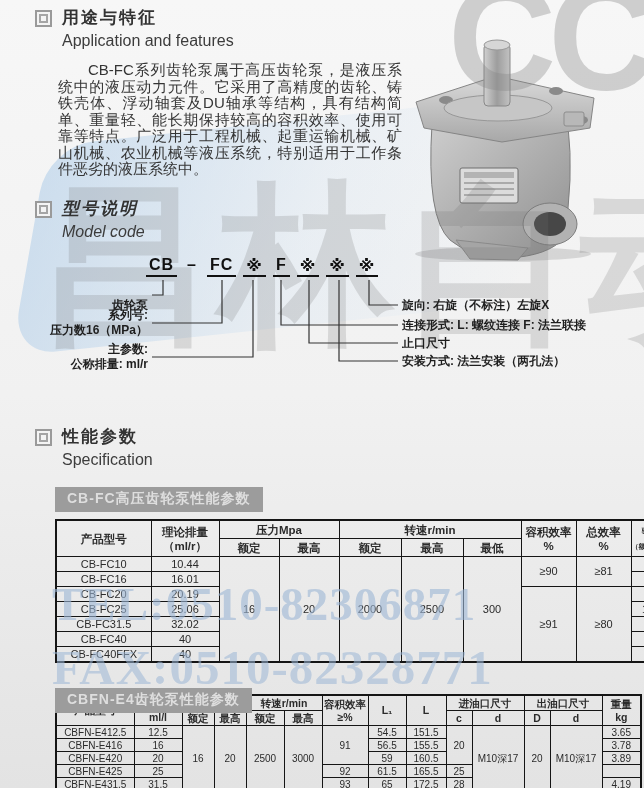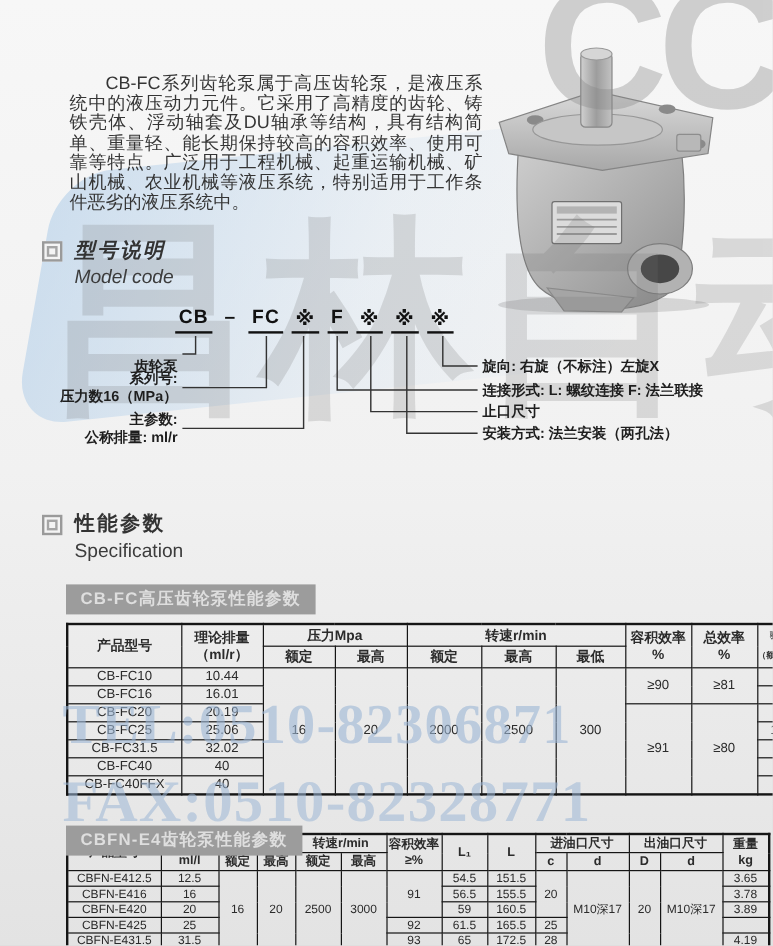--- a/index.html
+++ b/index.html
@@ -73,20 +73,29 @@
 <body>
 
 <div class="page">
 
   <div class="wm" id="wm-wash"></div>
   <div class="wm" id="wm-ccl">CCL</div>
   <div class="wm" id="wm-zh-big">昌林自动化</div>
   <div class="wm" id="wm-tel">TEL:0510-82306871</div>
   <div class="wm" id="wm-fax">FAX:0510-82328771</div>
 
+  <div class="sec-header" id="sec1">
+    <div class="sec-icon">
+        <div class="sec-icon-inner"></div>
+      </div>
+    <div class="sec-titles">
+      <div class="zh">用途与特征</div>
+      <div class="en">Application and features</div>
+    </div>
+  </div>
   <div class="paragraph">CB-FC系列齿轮泵属于高压齿轮泵，是液压系统中的液压动力元件。它采用了高精度的齿轮、铸铁壳体、浮动轴套及DU轴承等结构，具有结构简单、重量轻、能长期保持较高的容积效率、使用可靠等特点。广泛用于工程机械、起重运输机械、矿山机械、农业机械等液压系统，特别适用于工作条件恶劣的液压系统中。</div>
 
   <svg class="pump" width="212" height="235" viewBox="0 0 212 235">
     <defs>
       <linearGradient id="bodyGrad" x1="0" y1="0" x2="1" y2="1">
         <stop offset="0" stop-color="#cdcdcd"></stop>
           <stop offset="1" stop-color="#8f8f8f"></stop>
       </linearGradient>
       <linearGradient id="flangeGrad" x1="0" y1="0" x2="0" y2="1">
         <stop offset="0" stop-color="#dadada"></stop>

